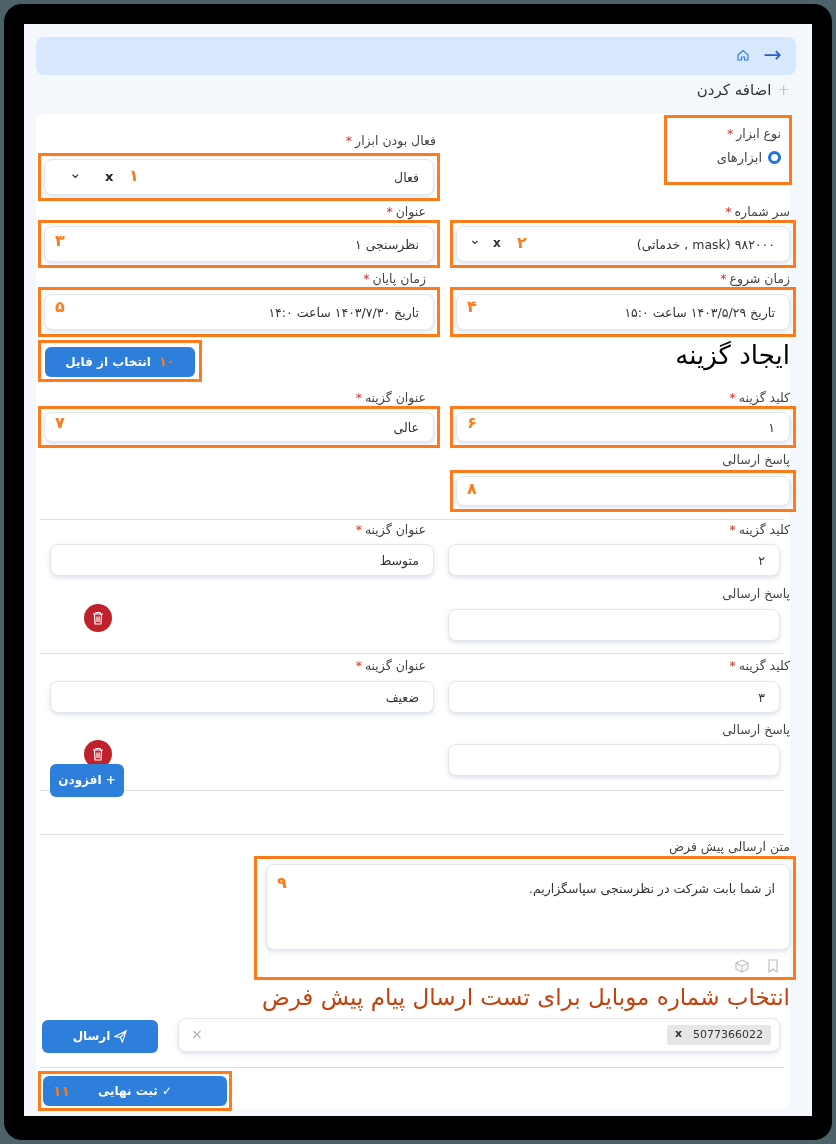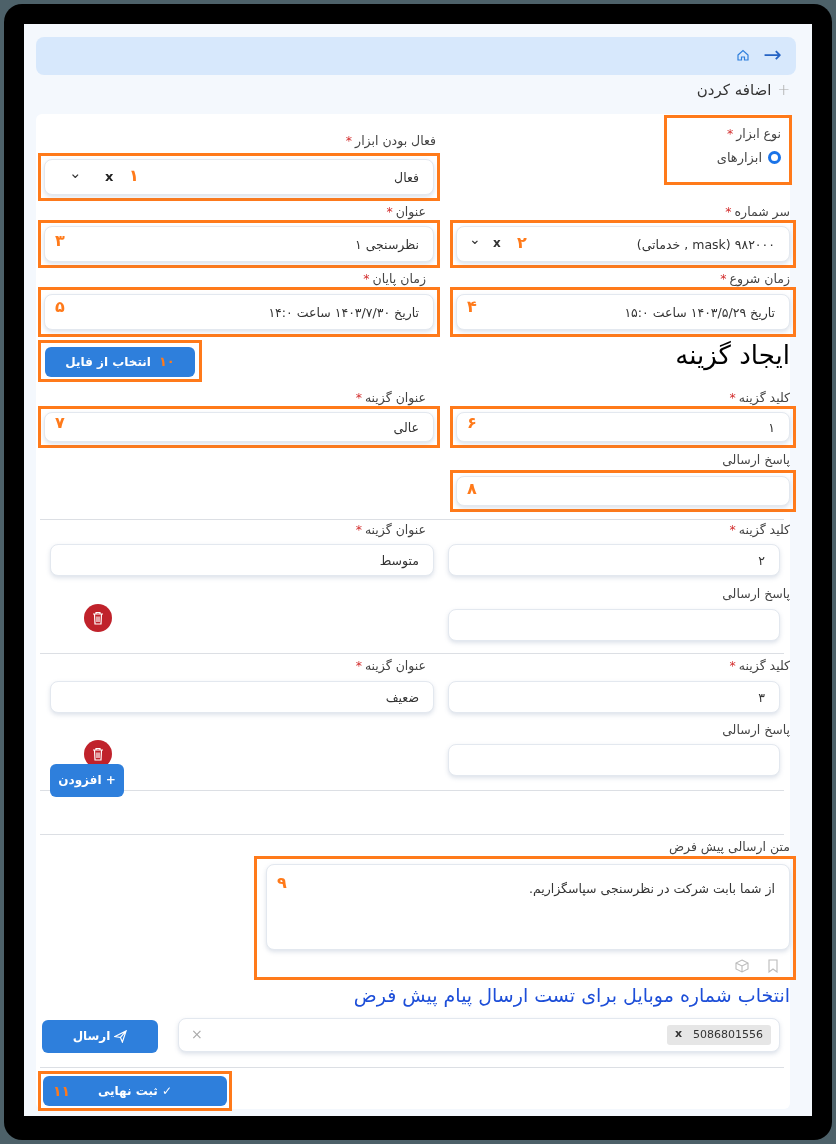--- a/index.html
+++ b/index.html
@@ -24,21 +24,21 @@
   .field { background: #fff; border: 1px solid #e3e8ef; border-radius: 8px; box-shadow: 0 2px 4px rgba(120,140,170,0.25); height: 36px; }
   .field .val { position: absolute; right: 14px; top: 10px; font-size: 12.5px; color: #333; white-space: nowrap; }
   .ob { border: 3px solid #ff7a1a; }
   .num { color: #ff7a1a; font-size: 16px; font-weight: bold; }
 
   .btn { background: #2e7fdc; color: #fff; border-radius: 6px; font-size: 12px; font-weight: bold; text-align: center; white-space: nowrap; }
   .divider { height: 1px; background: #dcdfe4; }
   .trash { width: 28px; height: 28px; border-radius: 50%; background: #c0222b; }
   .radio { width: 13px; height: 13px; border-radius: 50%; border: 3.5px solid #1a73e8; background: #fff; }
   .heading { font-size: 26px; color: #000000; white-space: nowrap; }
-  .heading2 { font-size: 19px; color: #1d4ed8; white-space: nowrap; }
+  .heading2 { font-size: 23px; color: #c2410c; white-space: nowrap; }
   .chip { background: #e6e6e6; border-radius: 3px; height: 20px; font-size: 11px; color: #333; }
 </style>
 </head>
 <body>
 
 <div class="frame"></div>
 <div class="screen">
 
   <div class="abs breadcrumb">
     <div class="abs arrow">→</div>
@@ -179,21 +179,21 @@
         <path d="M2 1 H10 V13 L6 10 L2 13 Z" fill="none" stroke="#bbb" stroke-width="1.1"></path>
       </svg>
     <svg class="abs" style="right:44px; top:100px;" width="14" height="14" viewBox="0 0 14 14">
         <path d="M7 1 L13 4 V10 L7 13 L1 10 V4 Z M1 4 L7 7 L13 4 M7 7 V13" fill="none" stroke="#bbb" stroke-width="1.1"></path>
       </svg>
   </div>
 
   <div class="abs heading2" style="right:22px; top:960px;">انتخاب شماره موبایل برای تست ارسال پیام پیش فرض</div>
   <div class="abs field" style="right:32px; top:994px; width:602px; height:34px;">
     <div class="abs chip" style="right:8px; top:6px; width:104px;">
-      <span class="abs" style="right:8px; top:3px;">5086801556</span>
+      <span class="abs" style="right:8px; top:3px;">5077366022</span>
       <span class="abs" style="left:8px; top:2px; font-weight:bold;">x</span>
     </div>
     <span class="abs" style="left:12px; top:7px; font-size:14px; color:#aaa;">×</span>
   </div>
   <div class="abs btn" style="left:18px; top:996px; width:116px; height:33px; line-height:33px;">
     <svg style="vertical-align:middle; margin-left:4px;" width="13" height="13" viewBox="0 0 14 14">
         <path d="M1 7 L13 1 L9 13 L7 8 Z M7 8 L13 1" fill="none" stroke="#fff" stroke-width="1.3"></path>
       </svg><span>ارسال</span>
   </div>
   <div class="abs divider" style="left:16px; top:1043px; width:744px;"></div>

